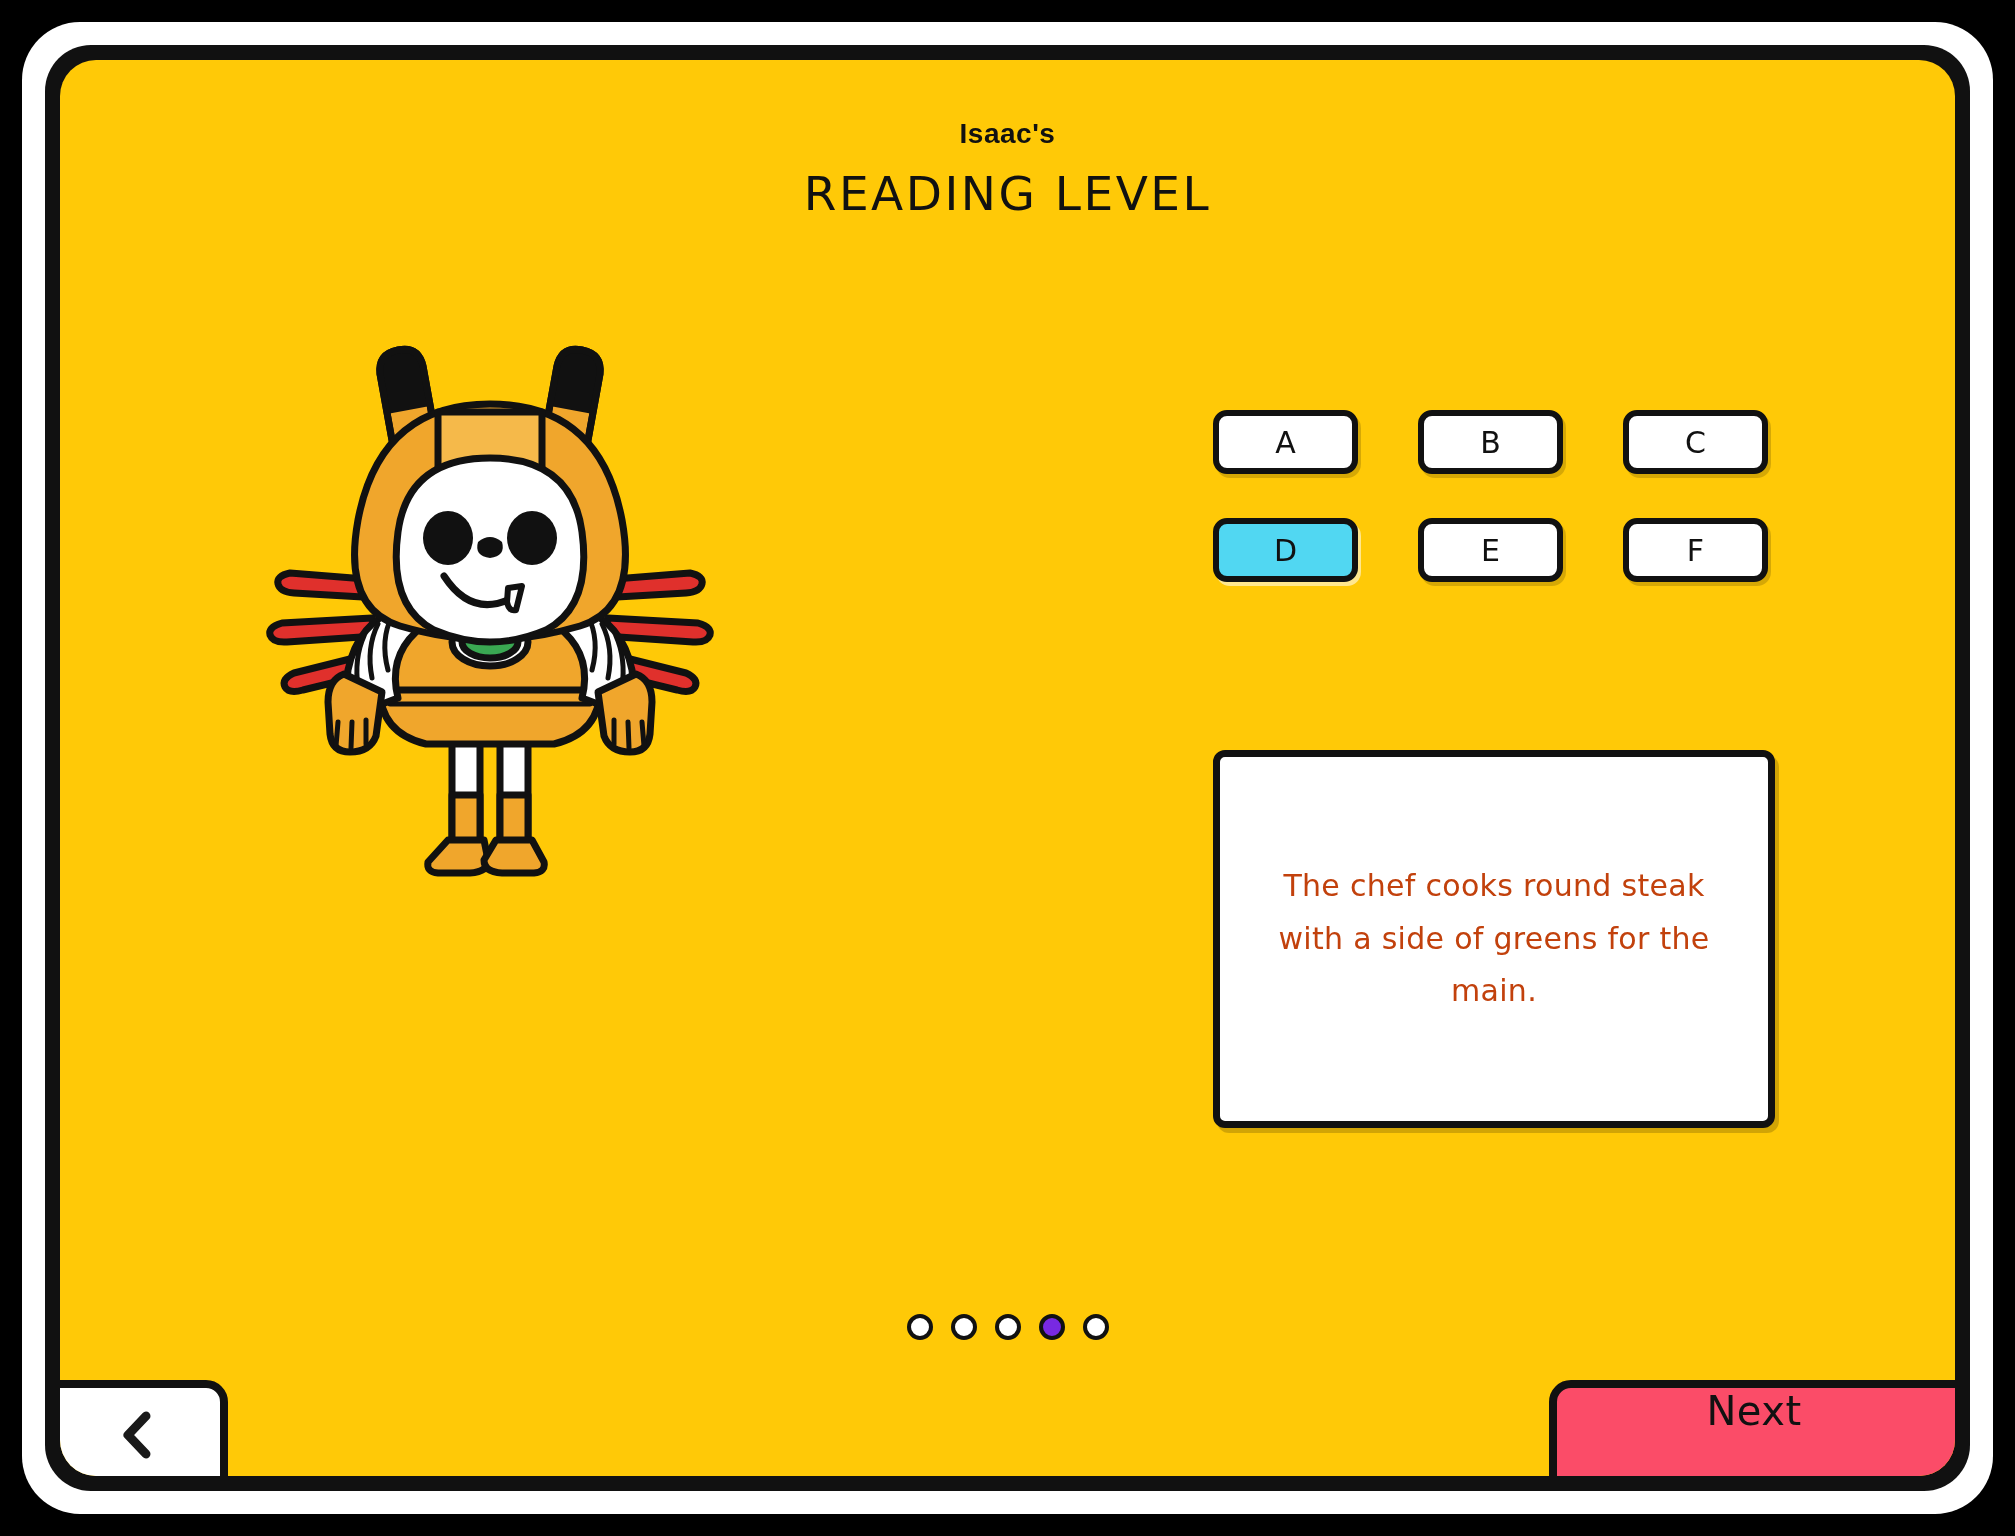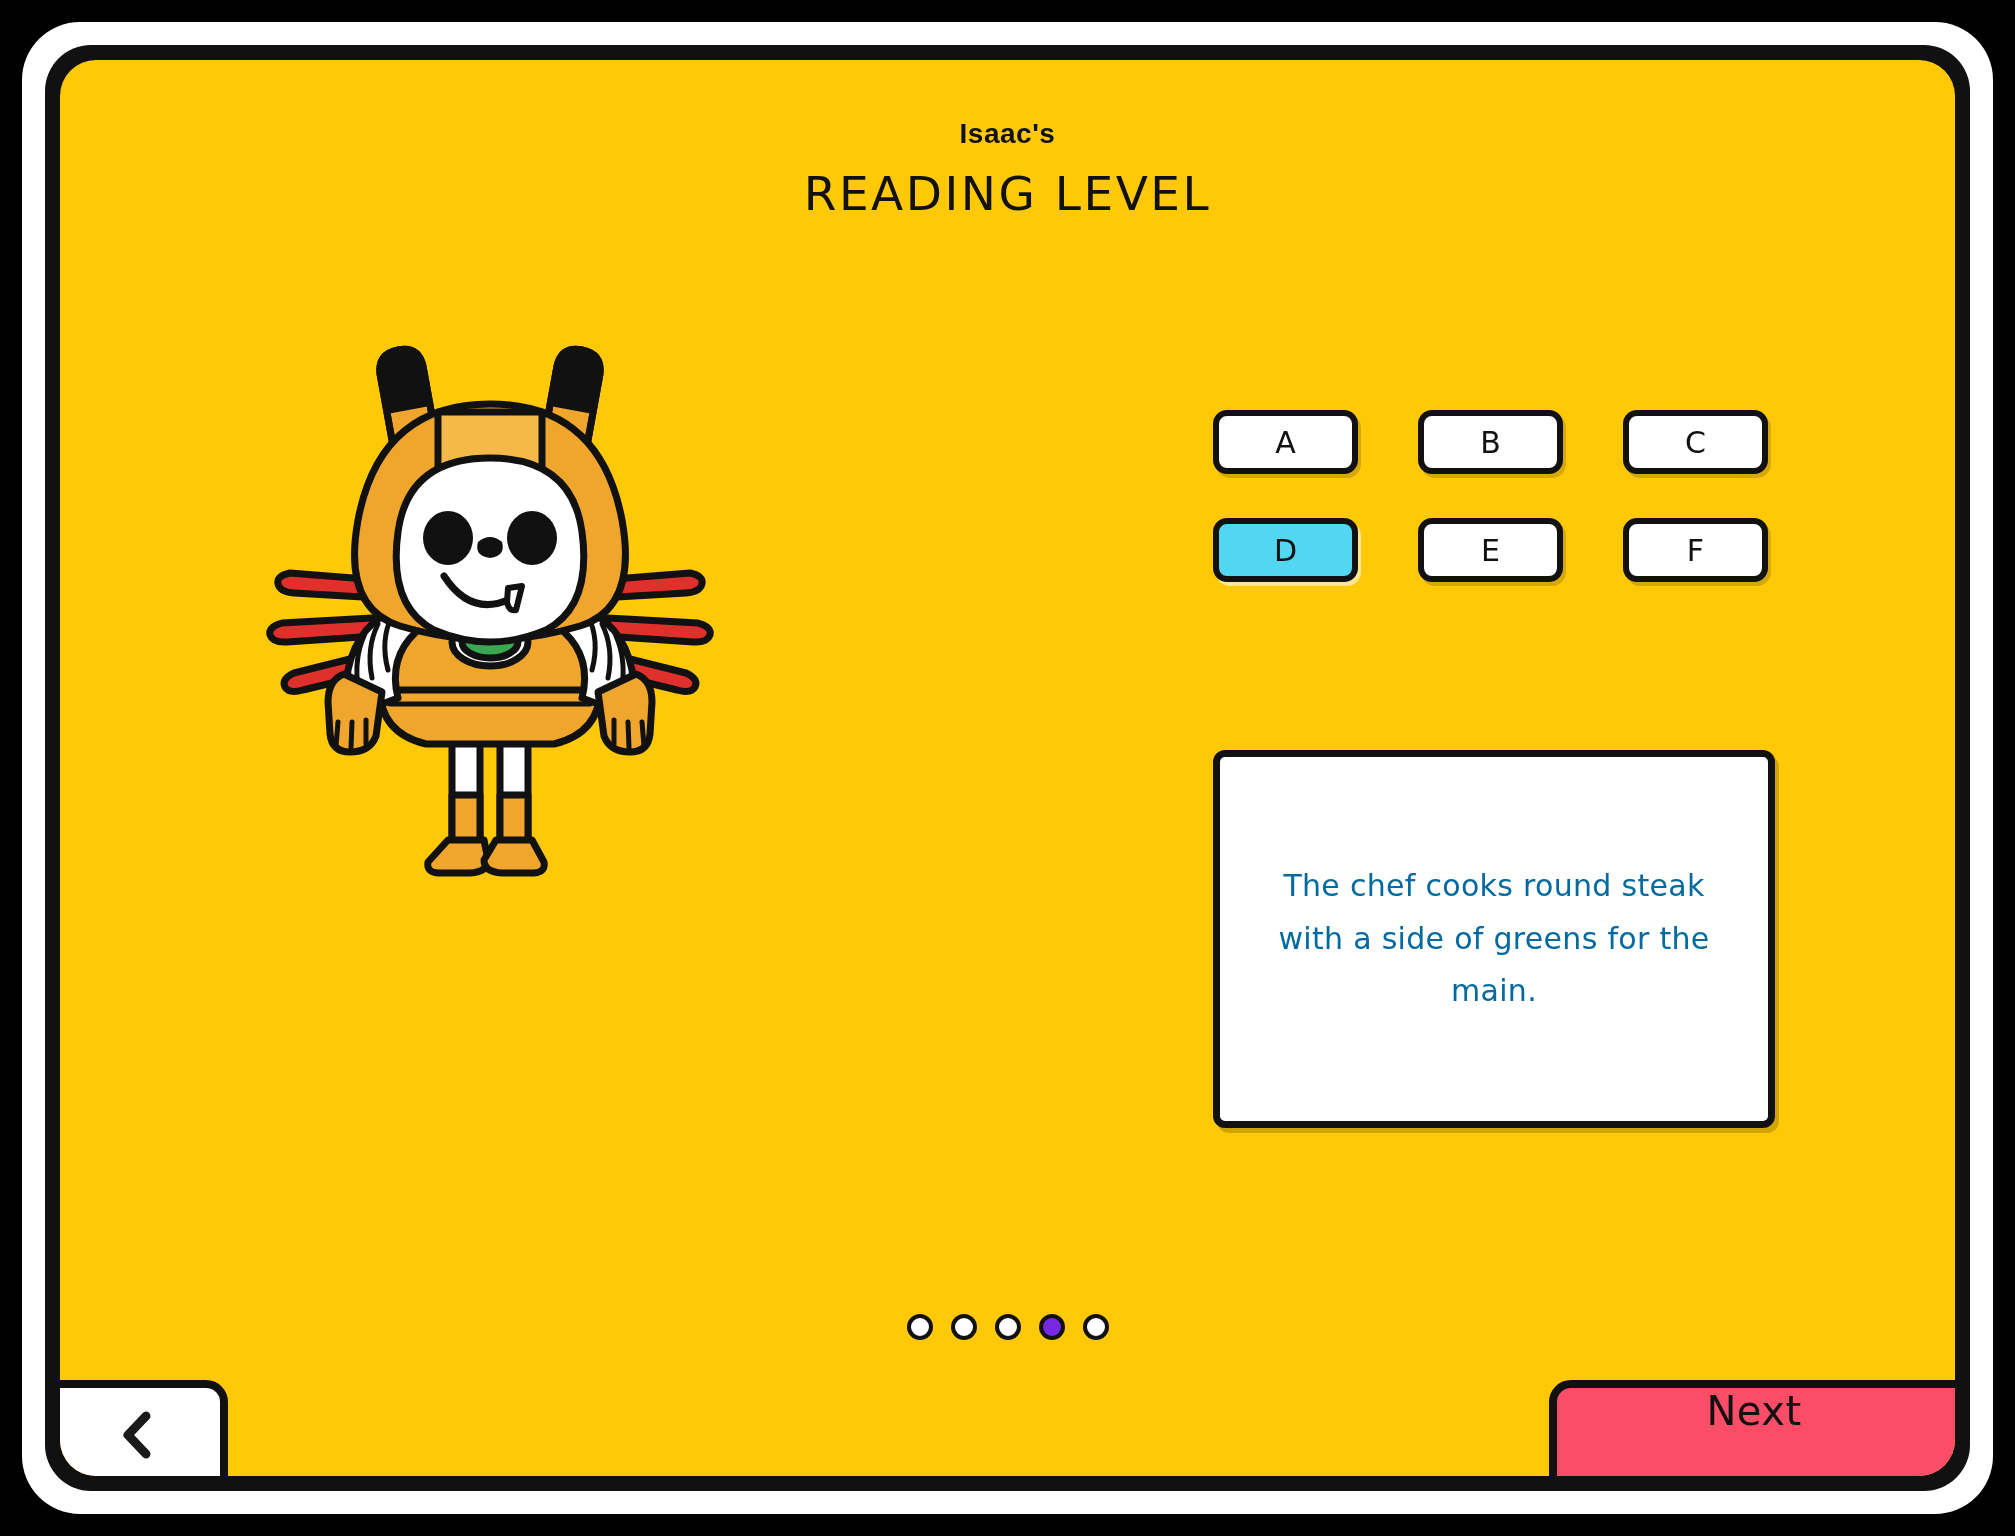--- a/index.html
+++ b/index.html
@@ -128,21 +128,21 @@
     display: flex;
     align-items: center;
     justify-content: center;
     padding: 0 44px;
     box-shadow: 4px 5px 0 rgba(0,0,0,0.18);
   }
   #passage-text {
     font-family: "DejaVu Sans", sans-serif;
     font-size: 30px;
     line-height: 1.75;
-    color: #0369a1;
+    color: #c2410c;
     text-align: center;
     letter-spacing: 0.3px;
   }
 
   
   #pagination {
     position: absolute;
     left: 0;
     top: 1254px;
     width: 100%;

